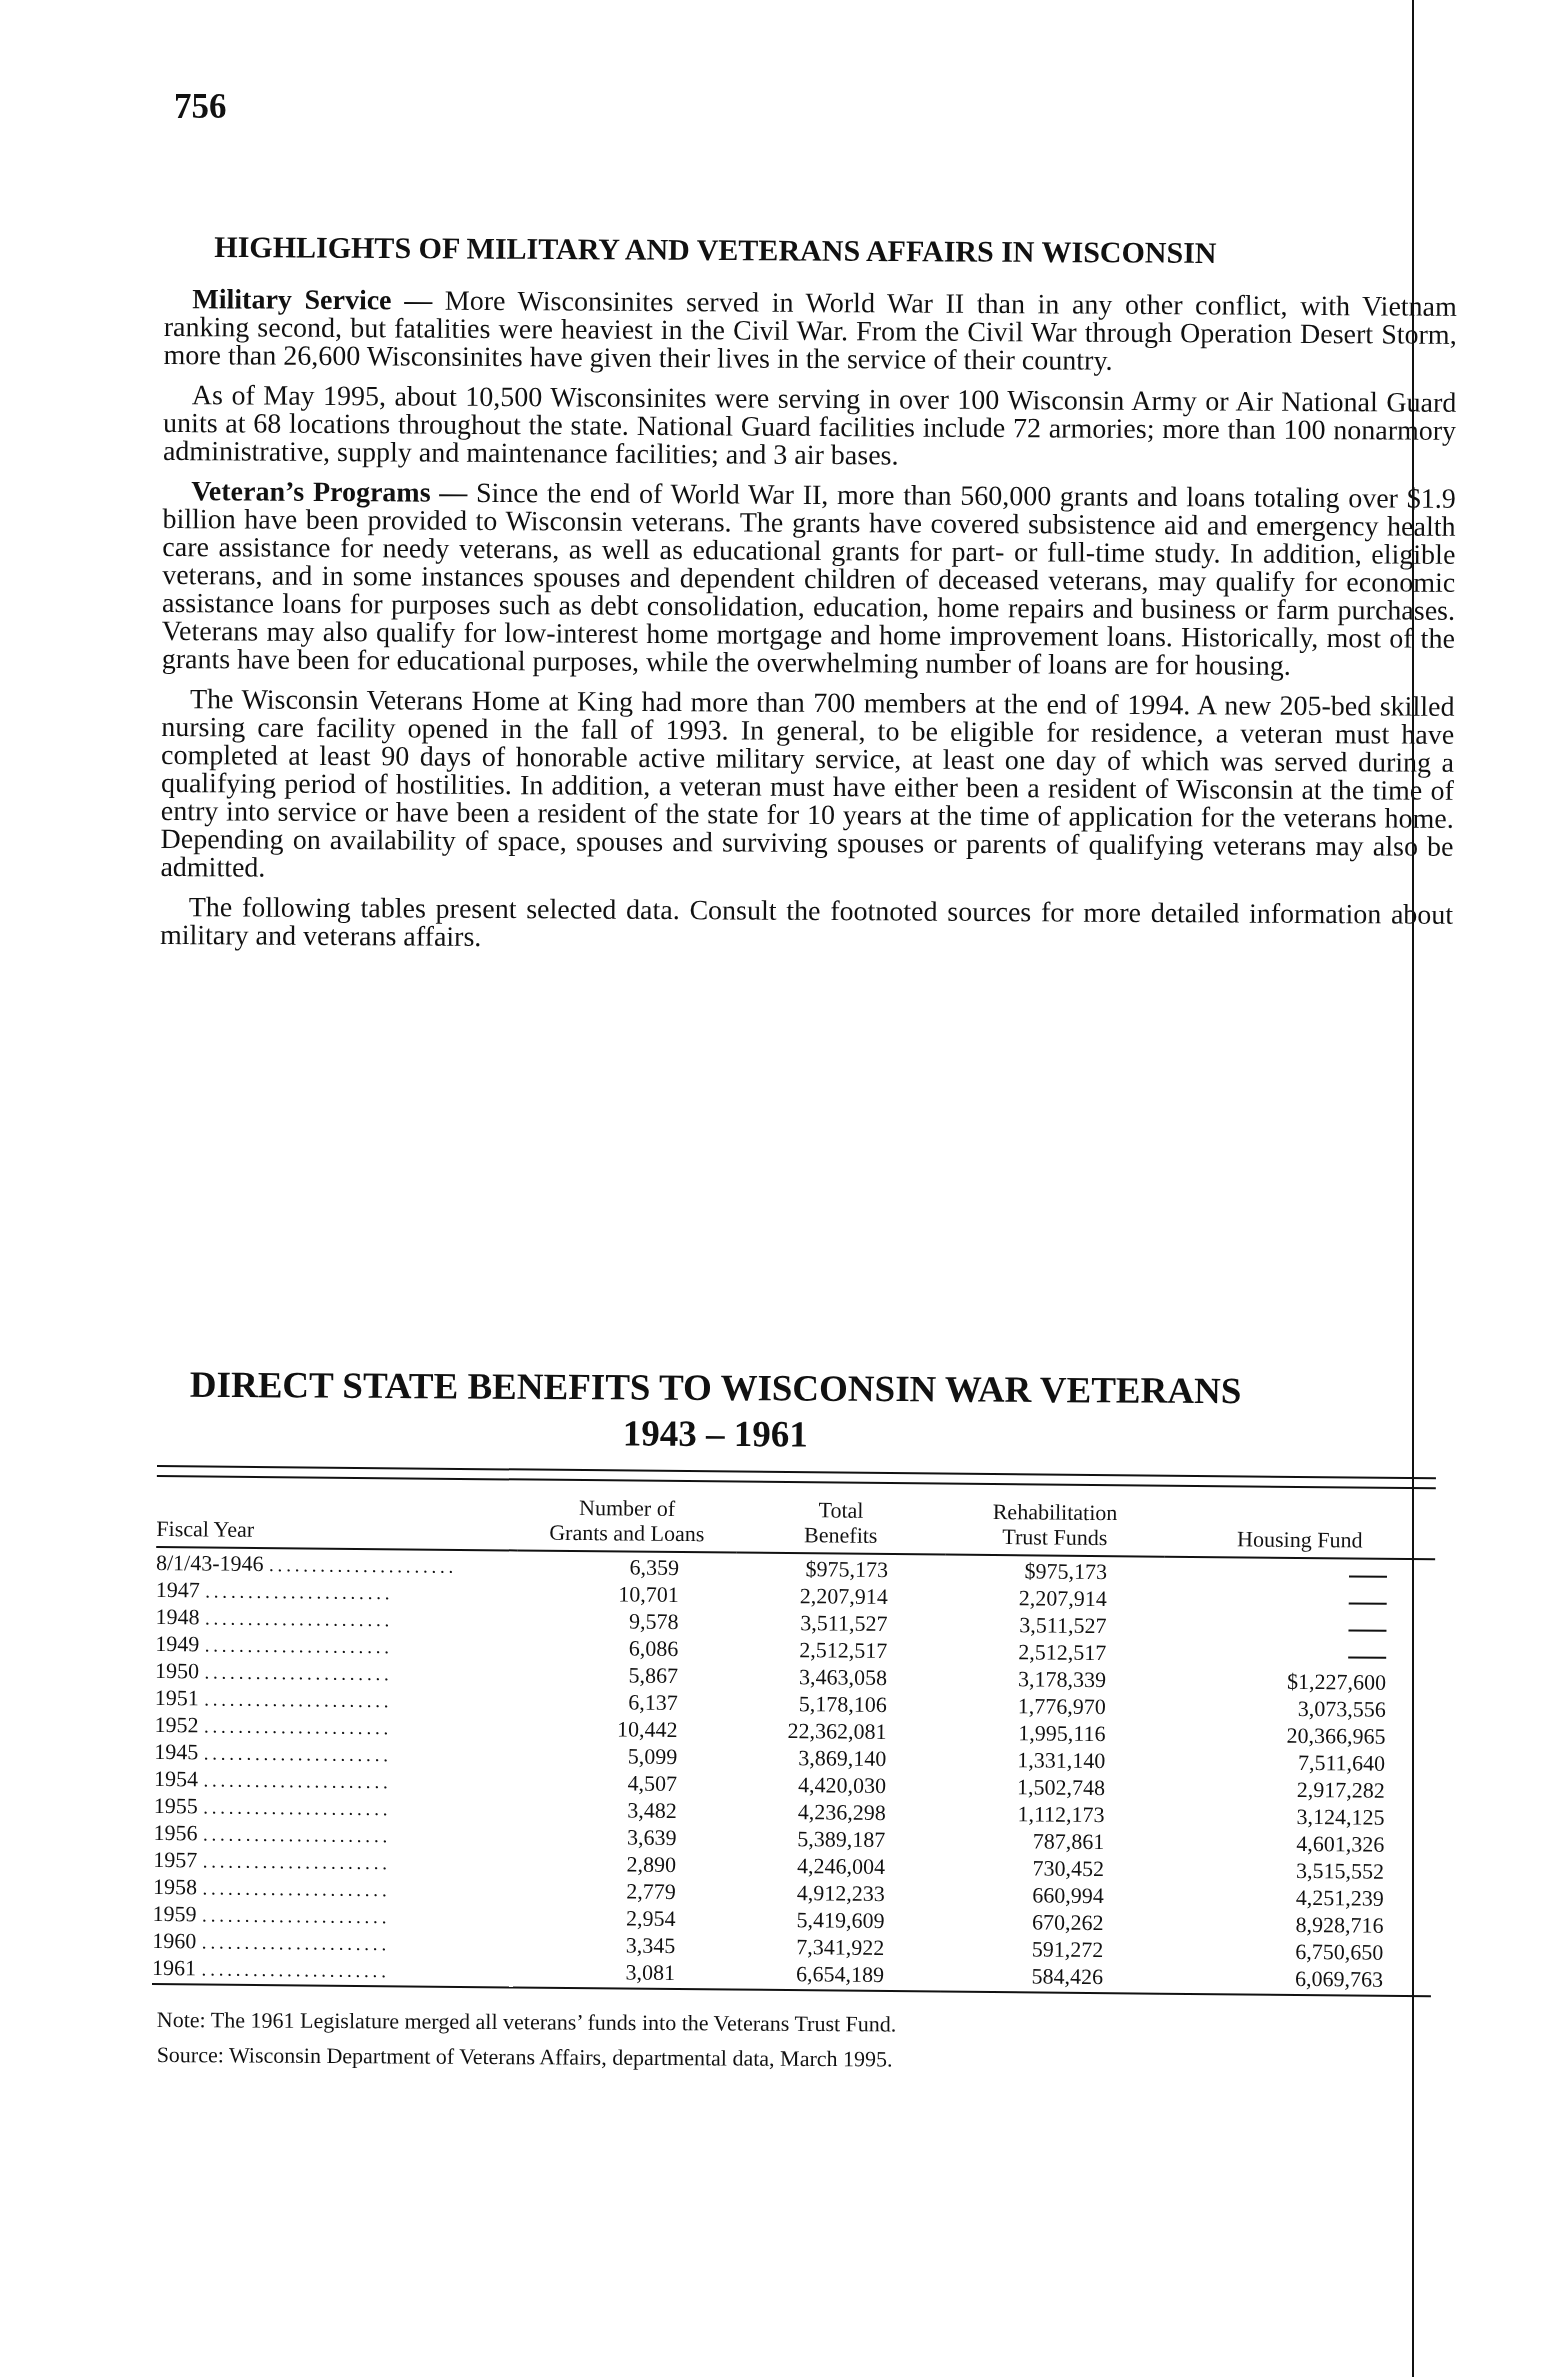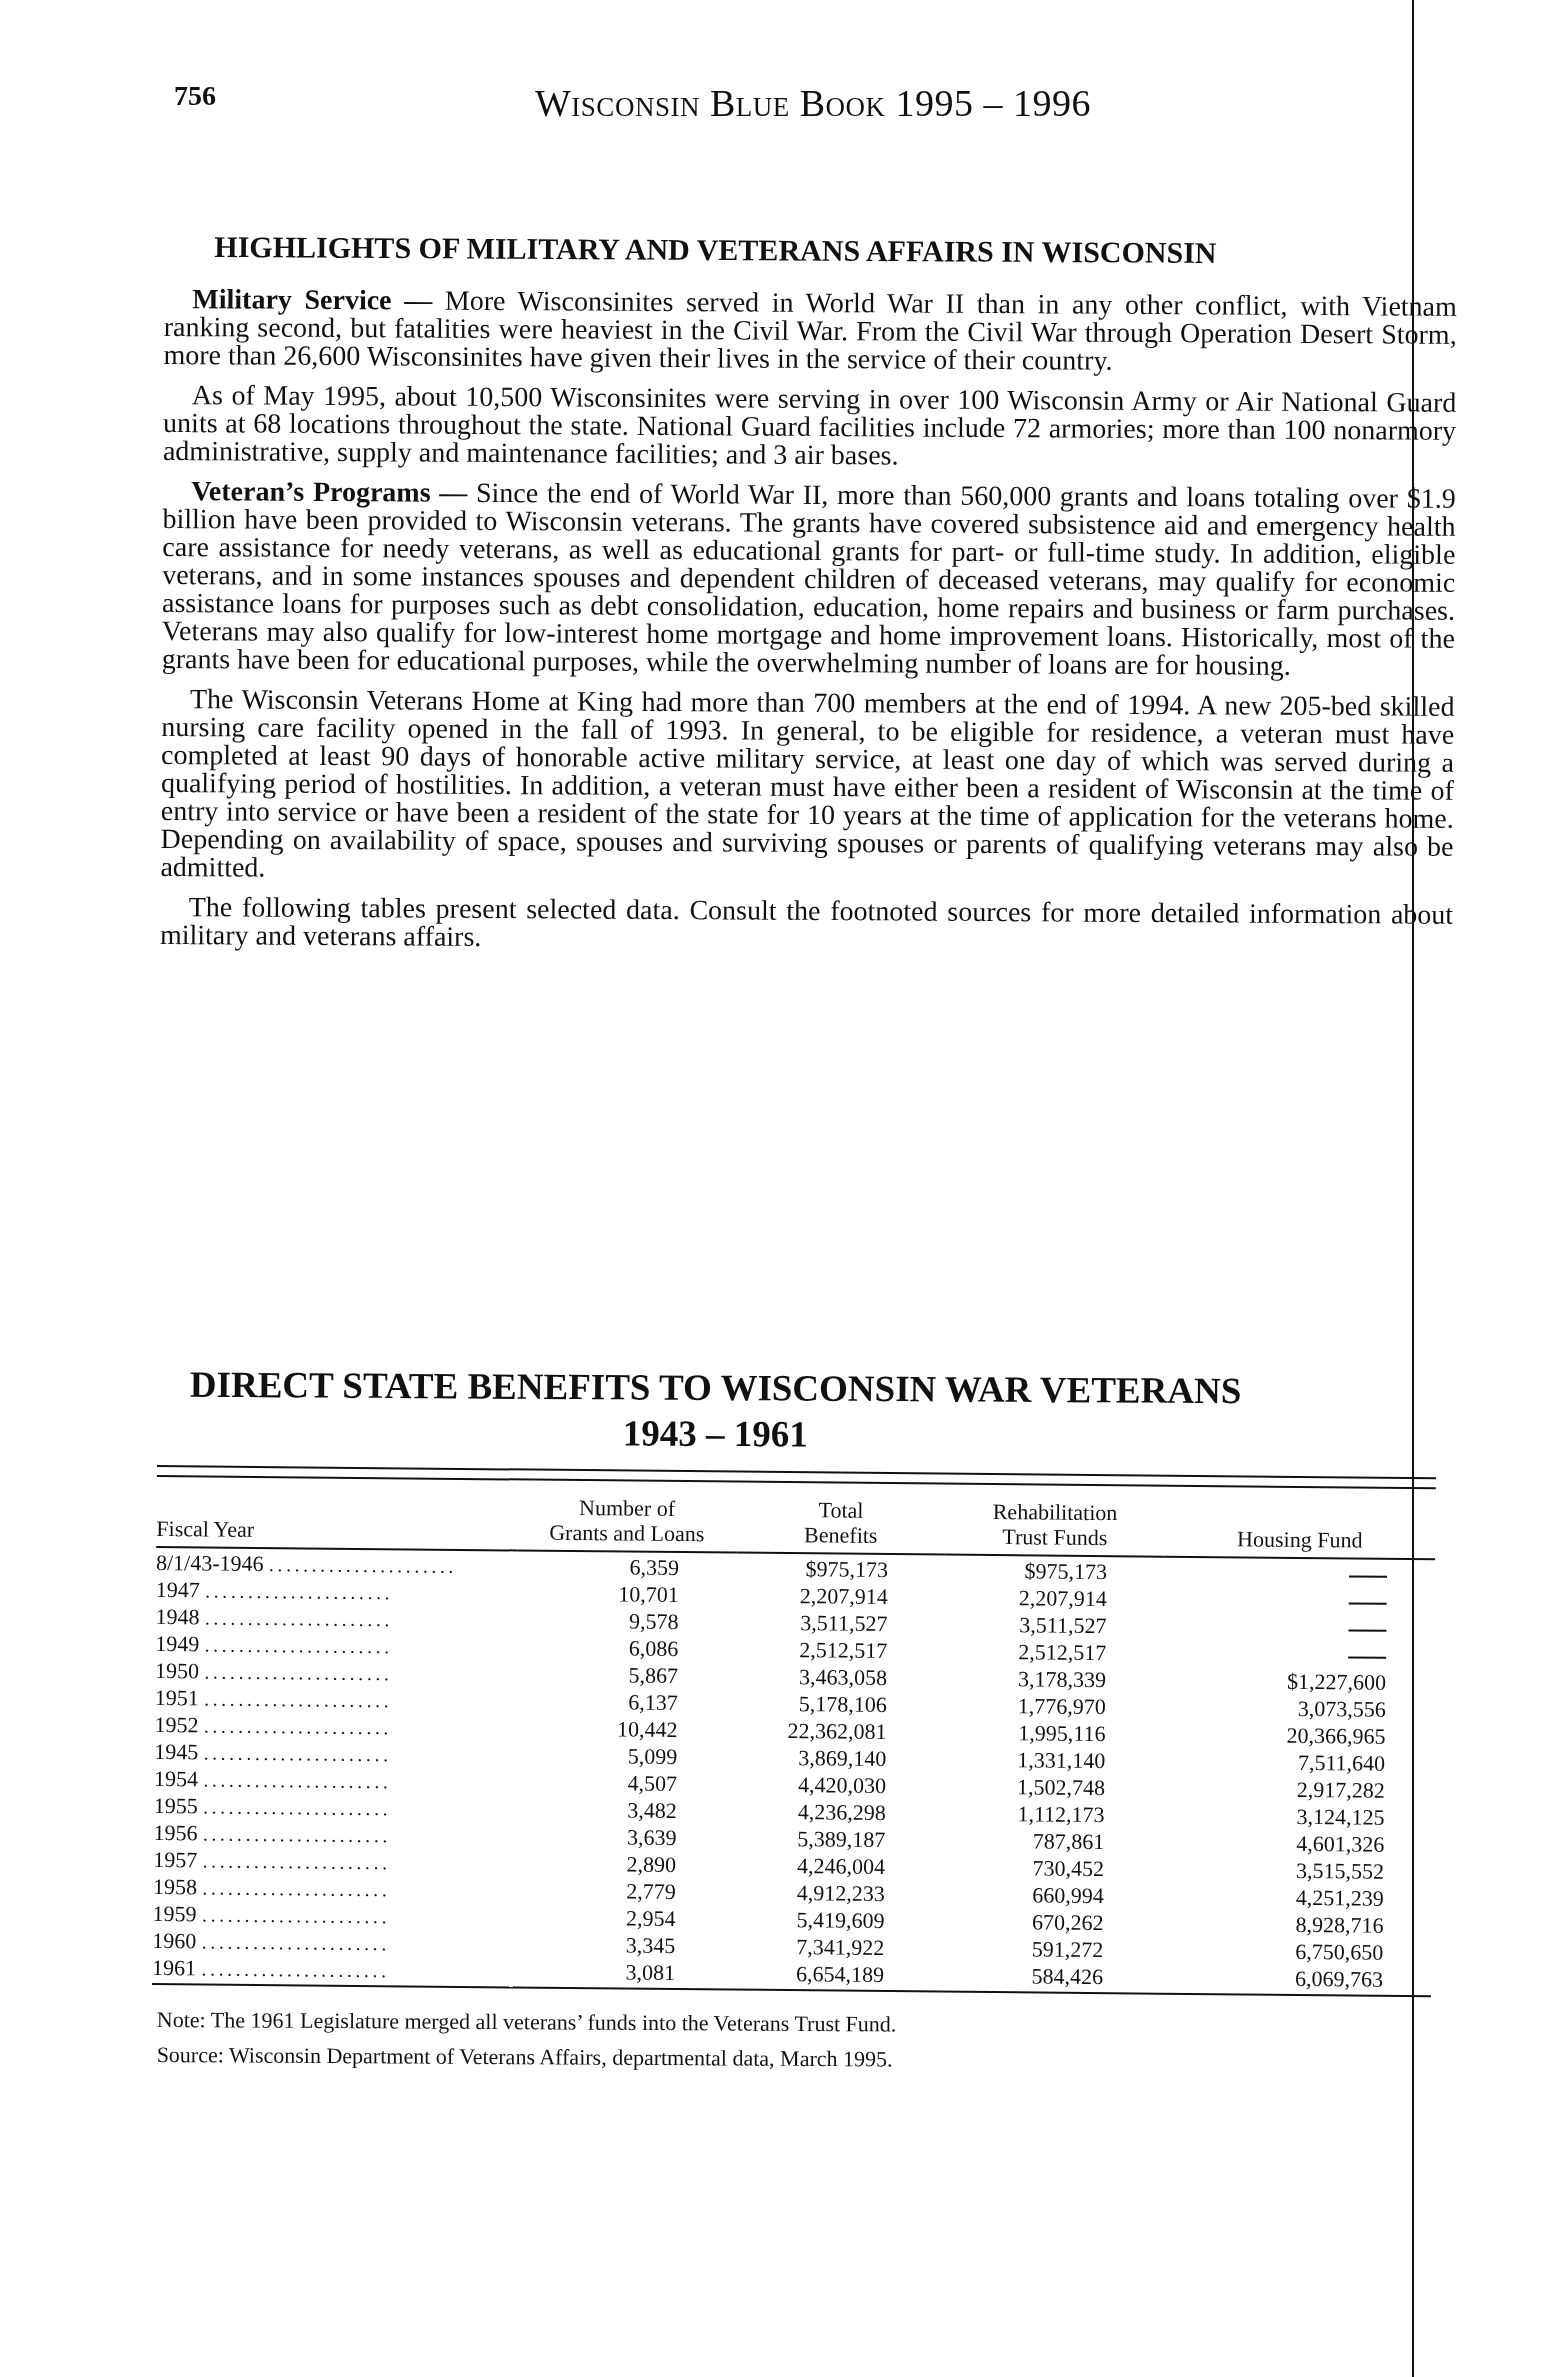--- a/index.html
+++ b/index.html
@@ -31,22 +31,22 @@
   }
   .running-head {
     position: absolute;
     top: 76px;
     left: 174px;
     width: 1179px;
     height: 52px;
   }
   .page-number {
     position: absolute;
-    left: 0; top: 4px;
-    font-size: 28px;
+    left: 0; top: 11px;
+    font-size: 35px;
     font-weight: bold;
     text-align: right;
   }
   .book-title {
     position: absolute;
     left: 361px; top: 4.8px;
     font-size: 38px;
     font-variant: small-caps;
     letter-spacing: 0.5px;
     white-space: nowrap;
@@ -165,21 +165,20 @@
 </style>
 </head>
 <body>
 
 <div class="page">
 
   <div class="vrule"></div>
 
   <div class="running-head">
     <span class="page-number">756</span>
-    <span class="book-title">Wisconsin Blue Book 1995 – 1996</span>
   </div>
 
   <div class="section-title">HIGHLIGHTS OF MILITARY AND VETERANS AFFAIRS IN WISCONSIN</div>
 
   <div class="body-text">
     <p><span class="lead">Military Service —</span><span> More Wisconsinites served in World War II than in any other conflict, with Vietnam ranking second, but fatalities were heaviest in the Civil War.  From the Civil War through Operation Desert Storm, more than 26,600 Wisconsinites have given their lives in the service of their country.</span></p>
     <p><span>As of May 1995, about 10,500 Wisconsinites were serving in over 100 Wisconsin Army or Air National Guard units at 68 locations throughout the state.  National Guard facilities include 72 armories; more than 100 nonarmory administrative, supply and maintenance facilities; and 3 air bases.</span></p>
     <p><span class="lead">Veteran’s Programs —</span><span> Since the end of World War II, more than 560,000 grants and loans totaling over $1.9 billion have been provided to Wisconsin veterans.  The grants have covered subsistence aid and emergency health care assistance for needy veterans, as well as educational grants for part- or full-time study.  In addition, eligible veterans, and in some instances spouses and dependent children of deceased veterans, may qualify for economic assistance loans for purposes such as debt consolidation, education, home repairs and business or farm purchases.  Veterans may also qualify for low-interest home mortgage and home improvement loans.  Historically, most of the grants have been for educational purposes, while the overwhelming number of loans are for housing.</span></p>
     <p><span>The Wisconsin Veterans Home at King had more than 700 members at the end of 1994.  A new 205-bed skilled nursing care facility opened in the fall of 1993.  In general, to be eligible for residence, a veteran must have completed at least 90 days of honorable active military service, at least one day of which was served during a qualifying period of hostilities.  In addition, a veteran must have either been a resident of Wisconsin at the time of entry into service or have been a resident of the state for 10 years at the time of application for the veterans home.  Depending on availability of space, spouses and surviving spouses or parents of qualifying veterans may also be admitted.</span></p>
     <p><span>The following tables present selected data.  Consult the footnoted sources for more detailed information about military and veterans affairs.</span></p>

